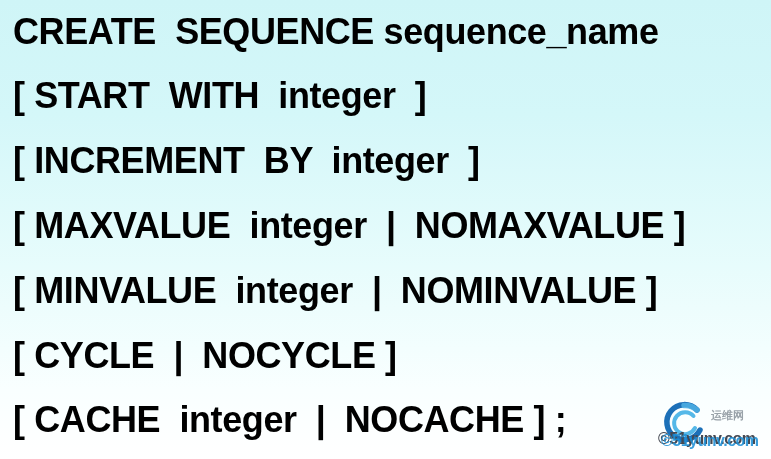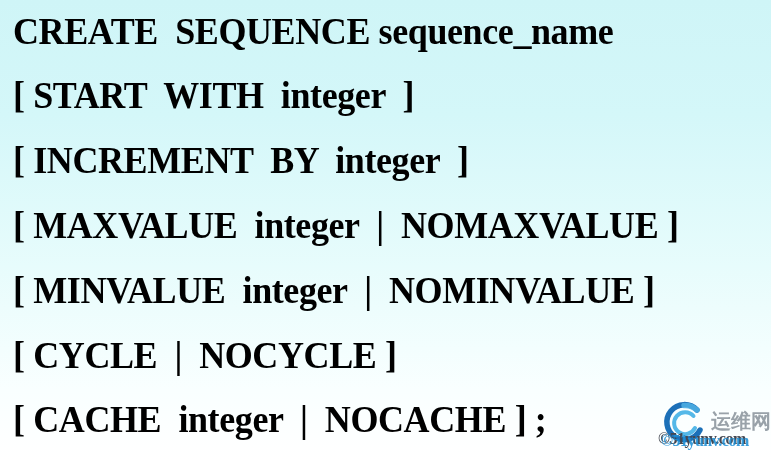--- a/index.html
+++ b/index.html
@@ -2,21 +2,21 @@
 <html><head>
 <meta charset="utf-8">
 <style>
   html, body { margin: 0; padding: 0; }
   #slide {
     position: relative;
     width: 771px;
     height: 459px;
     overflow: hidden;
     background: linear-gradient(to bottom, #cff5f7 0%, #d4f7f9 25%, #e7fcfc 58%, #f9ffff 85%, #ffffff 100%);
-    font-family: Liberation Serif, serif;
+    font-family: Liberation Sans, sans-serif;
   }
   .syntax-line {
     position: absolute;
     left: 13px;
     font-weight: 700;
     font-size: 36px;
     line-height: 1;
     color: #000000;
     white-space: pre;
     letter-spacing: -0.4px;
@@ -40,21 +40,21 @@
   }
   .wm-logo {
     position: absolute;
     left: 5px;
     top: 0;
   }
   .wm-site {
     position: absolute;
     left: 54px;
     top: 7px;
-    font-size: 20px;
+    font-size: 11px;
     font-weight: 700;
     color: #99a2a9;
     white-space: nowrap;
   }
   .wm-copy {
     position: absolute;
     top: 29px;
     font-size: 16px;
     font-weight: 700;
     white-space: nowrap;

